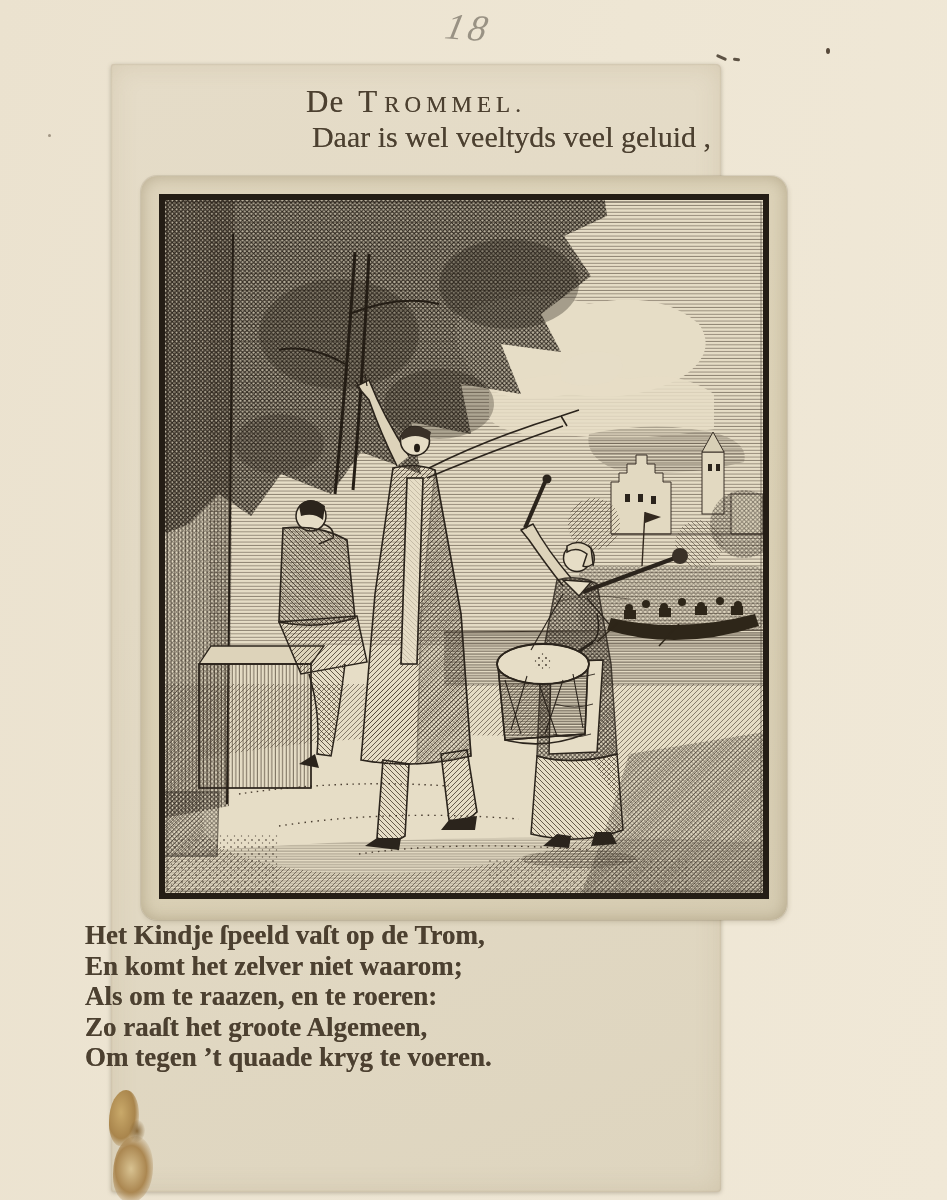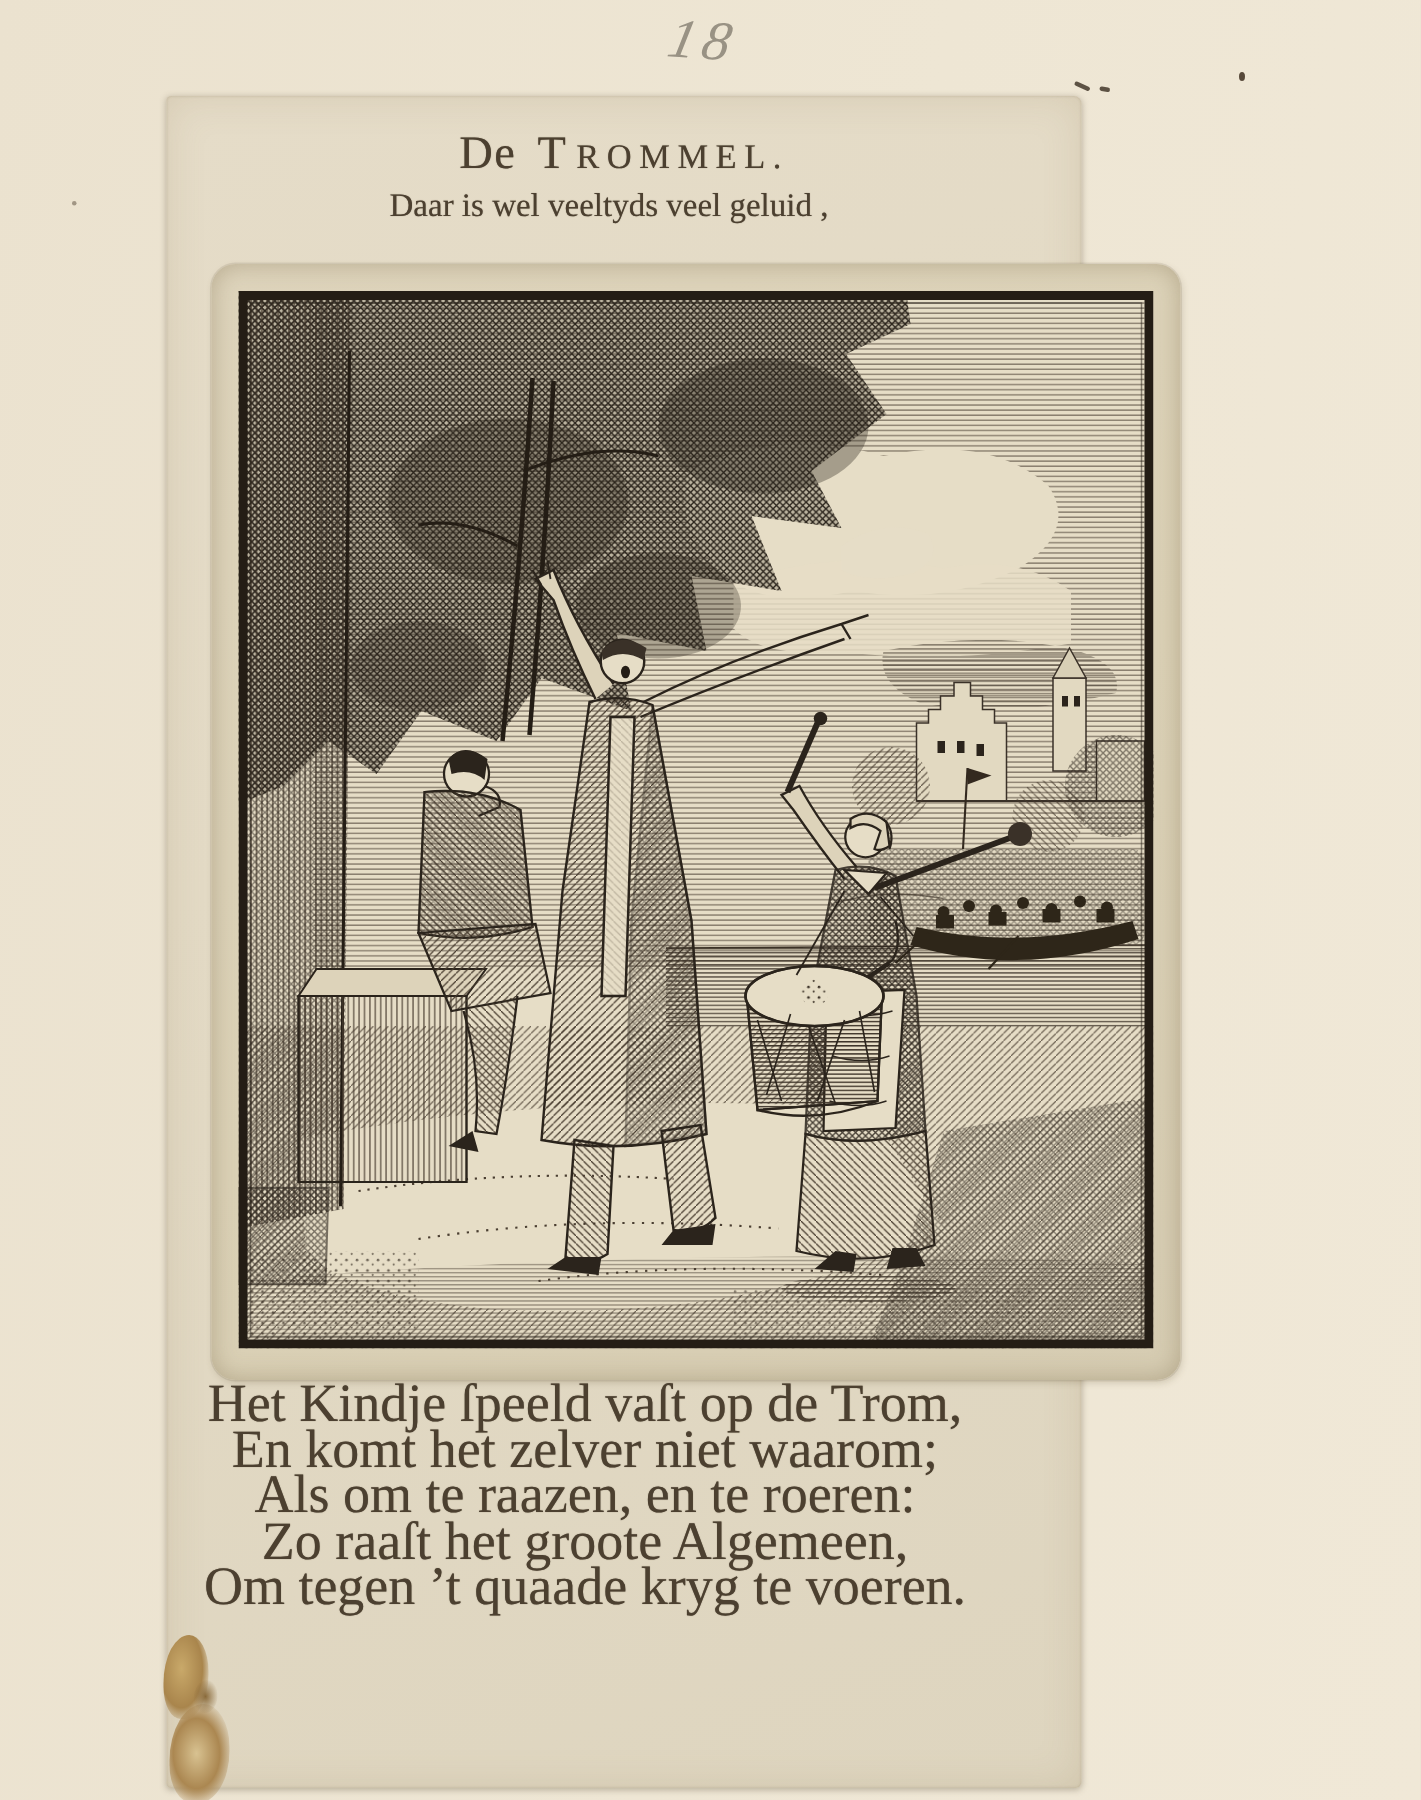--- a/index.html
+++ b/index.html
@@ -13,22 +13,22 @@
         box-shadow:0 1px 4px rgba(90,78,55,.35), inset 0 0 26px rgba(140,118,78,.17), inset 0 0 2px rgba(100,85,60,.25);margin-left:16px;}
   
   .handwritten{position:absolute;left:446px;top:6px;font-size:37px;color:#8b8477;
         font-style:italic;transform:rotate(4deg) skewX(-8deg);letter-spacing:4px;opacity:.85;}
   .tick{position:absolute;background:#5d5244;border-radius:2px;}
   
   .print{color:#4c4030;text-shadow:0 0 .6px rgba(76,64,48,.7);}
   .title{position:absolute;left:0;right:0;top:20px;text-align:center;font-size:23px;letter-spacing:5px;}
   .title .lead{font-size:31px;letter-spacing:1px;margin-right:14px;}
   .title .initial{font-size:31px;letter-spacing:7px;}
-  .motto{position:absolute;left:0;right:0;top:58px;text-align:center;font-size:22px;line-height:29px;transform:translateX(-10px);}
-  .verse{position:absolute;left:0;right:0;top:856px;text-align:center;font-size:36px;line-height:30.5px;transform:translateX(-26px);}
+  .motto{position:absolute;left:0;right:0;top:58px;text-align:right;font-size:30px;line-height:29px;transform:translateX(-10px);}
+  .verse{position:absolute;left:0;right:0;top:856px;font-size:27px;line-height:30.5px;transform:translateX(-26px);font-weight:bold;}
   .footer{position:absolute;left:0;right:0;top:1036px;height:40px;}
   .sig{position:absolute;left:0;right:0;text-align:center;transform:translateX(-12px);font-size:30px;}
   .sig .num{font-size:27px;margin-left:12px;}
   .catchword{position:absolute;right:86px;top:5px;font-size:21px;letter-spacing:3px;}
   .catchword .initial{font-size:27px;letter-spacing:2px;}
   
   .plate{position:absolute;left:30px;top:112px;width:646px;height:744px;border-radius:16px;
         background:linear-gradient(150deg,#ded4bc 0%,#dbd1b6 55%,#d6ccb2 100%);
         box-shadow:inset 0 0 16px rgba(110,92,58,.35), 0 0 0 1px rgba(100,85,55,.12), 1px 2px 5px rgba(100,85,55,.22);}
   .etchframe{position:absolute;left:18px;top:18px;width:610px;height:705px;}

